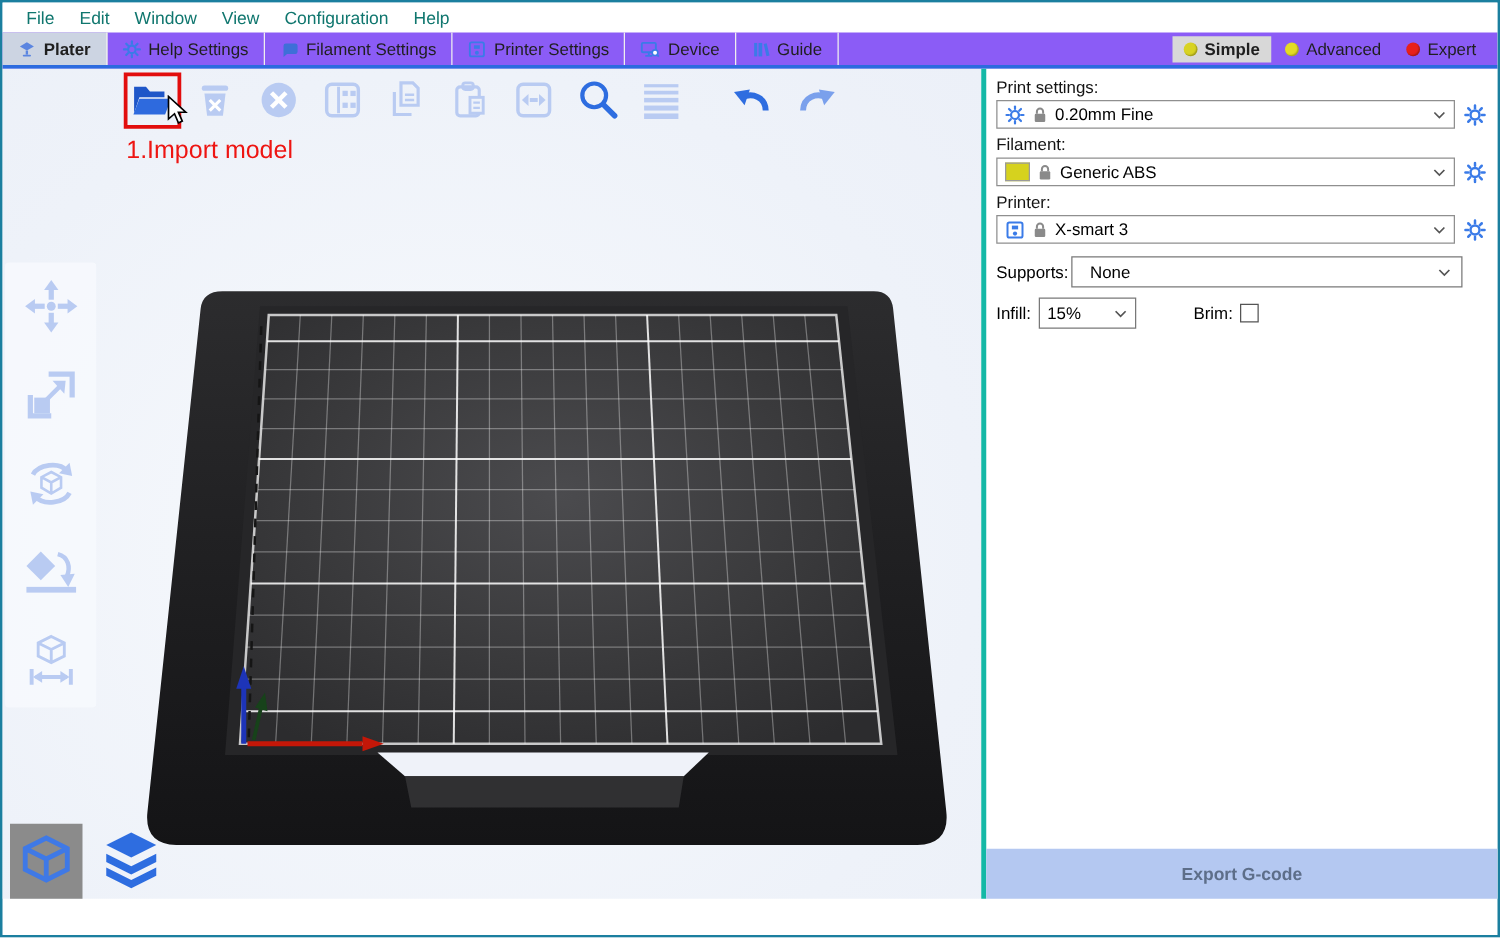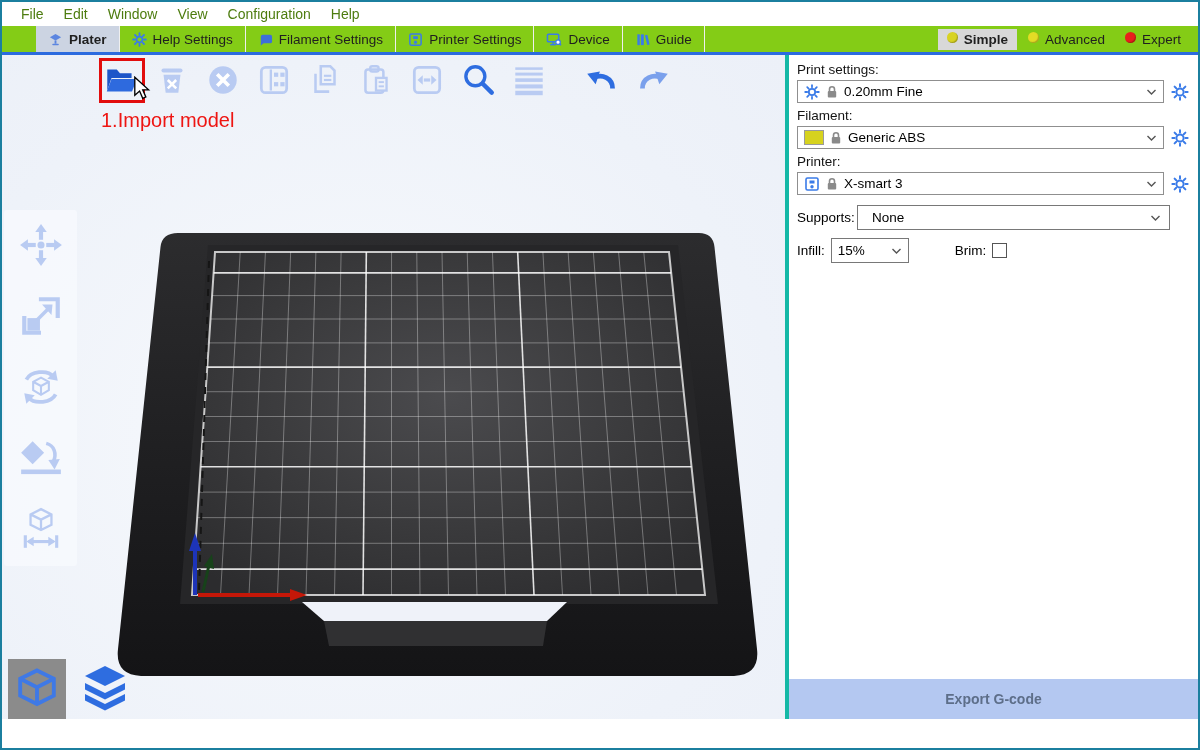--- a/index.html
+++ b/index.html
@@ -10,30 +10,30 @@
   
   .titlebar{ height:28px; display:flex; align-items:center; padding-left:8px; background:#fff; }
   .appicon{ width:18px; height:18px; border-radius:4px; background:#4b7ce9; display:flex;
             align-items:center; justify-content:center; margin-right:7px; }
   .title-text{ font-size:13px; color:#595959; }
   .win-controls{ margin-left:auto; display:flex; height:100%; }
   .win-btn{ width:42px; height:100%; display:flex; align-items:center; justify-content:center; cursor:pointer; }
 
   
   .menubar{ height:24px; display:flex; align-items:center; padding-left:9px; background:#fff; }
-  .menu-item{ font-size:14px; color:#4d7c0f; padding:0 10px; cursor:pointer; }
-
-  
-  .tabbar{ height:29px; display:flex; align-items:stretch; background:#84cc16;
-           border-bottom:3px solid #2c6bdf;padding-left:34px; }
+  .menu-item{ font-size:14px; color:#0f766e; padding:0 10px; cursor:pointer; }
+
+  
+  .tabbar{ height:29px; display:flex; align-items:stretch; background:#8b5cf6;
+           border-bottom:3px solid #2c6bdf; }
   .tab{ display:flex; align-items:center; gap:6px; padding:0 12px; font-size:13.5px;
         color:#1f1f1f; cursor:pointer; border-right:1px solid #efefef; }
   .tab.active{ background:#ccd4e2; font-weight:bold; }
   .modes{ margin-left:auto; display:flex; align-items:center; padding-right:8px; gap:2px; }
-  .mode{ display:flex; align-items:flex-start; gap:6px; padding:3px 9px; font-size:13.5px;
+  .mode{ display:flex; align-items:center; gap:6px; padding:3px 9px; font-size:13.5px;
          color:#1f1f1f; cursor:pointer; }
   .mode.active{ background:#d8d8d8; font-weight:bold; }
   .mode-dot{ width:11px; height:11px; border-radius:50%; box-shadow:inset -1px -1px 1px rgba(0,0,0,.25); }
 
   
   .main{ display:flex; height:664px; }
   .viewport{ position:relative; flex:1;
     background:radial-gradient(ellipse at 45% 58%, #f8fafd 0%, #eef2f9 70%, #ecf0f8 100%); }
 
   

